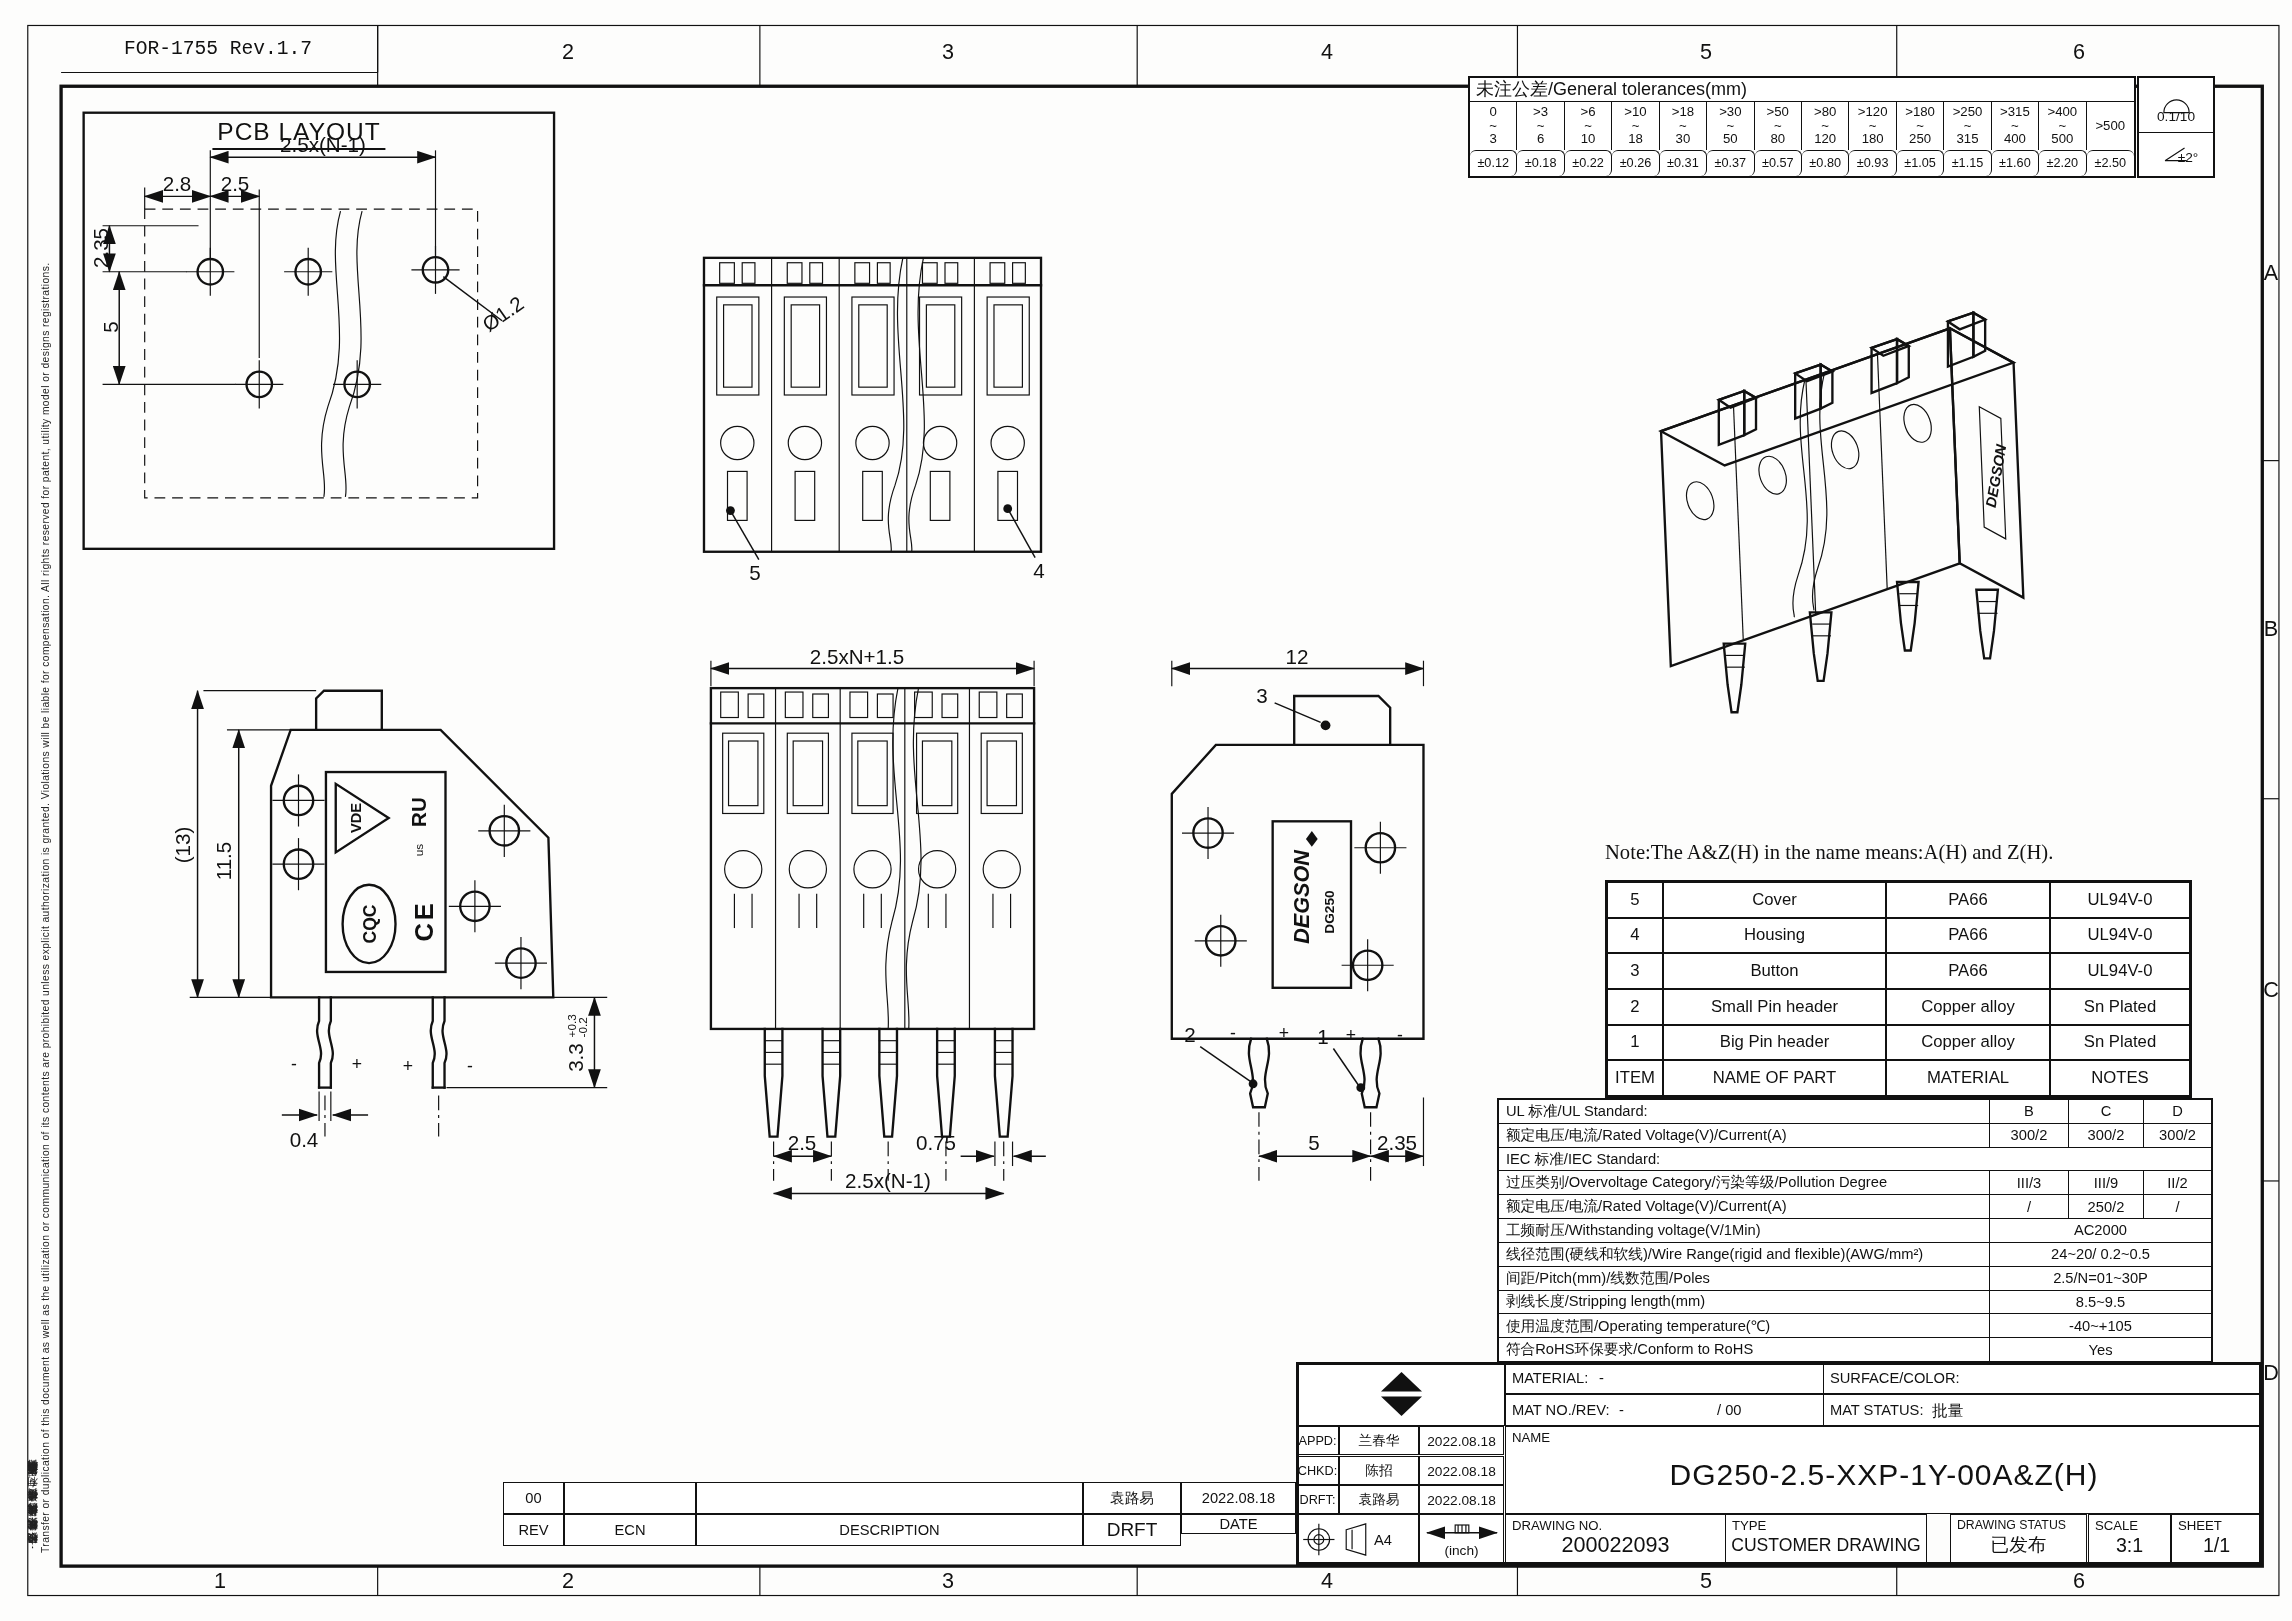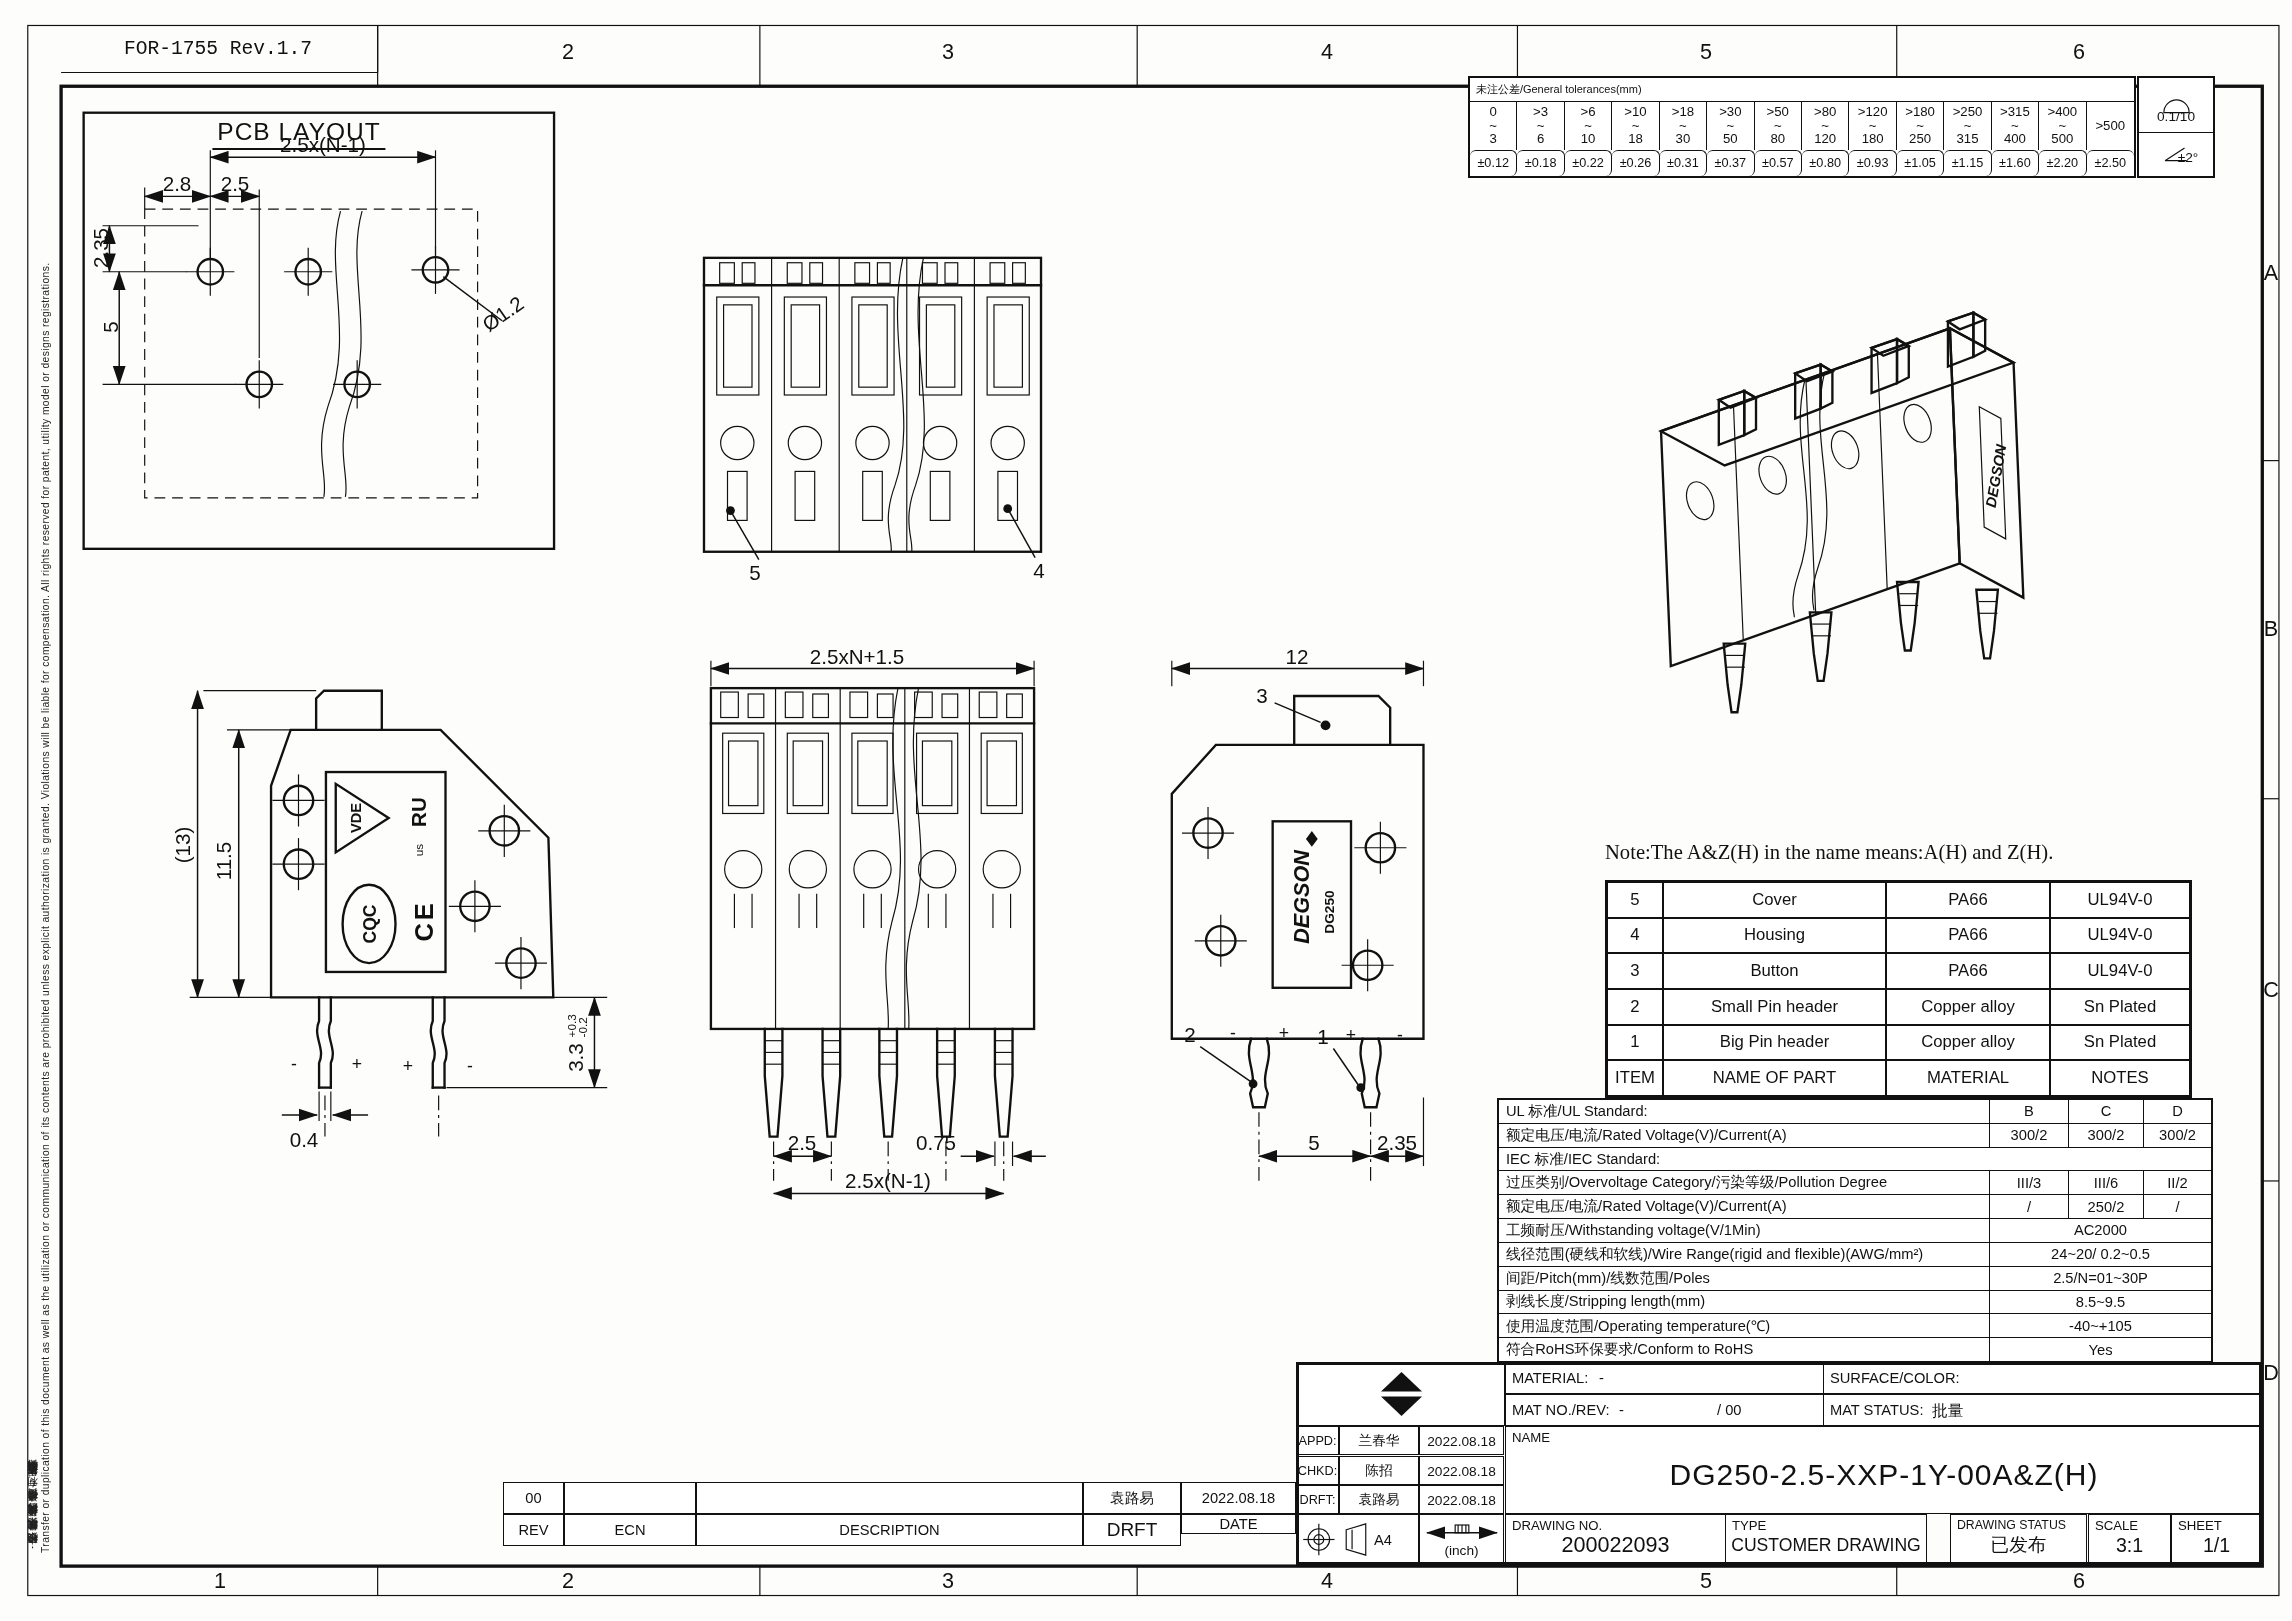--- a/index.html
+++ b/index.html
@@ -15,21 +15,21 @@
   .fil{fill:#111;stroke:none;}
   .t{position:absolute;transform:translate(-50%,-50%);white-space:nowrap;font-size:20.6px;color:#111;}
   .r90{transform:translate(-50%,-50%) rotate(-90deg);}
   .ttl{font-size:24.5px;letter-spacing:1px;border-bottom:2.2px solid #111;padding:0 4.9px 2px;}
   .grid-lab{font-size:21.6px;}
   .disc{position:absolute;writing-mode:vertical-rl;transform:rotate(180deg);
         font-size:10.3px;letter-spacing:0.4px;color:#222;height:1460px;overflow:hidden;}
   
   .tol{position:absolute;left:1468px;top:76px;width:668px;height:102px;border:2.2px solid #111;
        display:grid;grid-template-columns:repeat(14,1fr);font-size:13.7px;box-sizing:border-box;background:#fff;}
-  .tol .hd{grid-column:1/-1;border-bottom:1.6px solid #111;display:flex;align-items:center;padding-left:5.9px;height:22.5px;font-size:11px;}
+  .tol .hd{grid-column:1/-1;border-bottom:1.6px solid #111;display:flex;align-items:center;padding-left:5.9px;height:22.5px;font-size:18px;}
   .tol .rng{height:48px;border-right:1.4px solid #111;display:flex;flex-direction:column;align-items:center;justify-content:center;line-height:13.7px;font-size:13.2px;}
   .tol .val{height:25.5px;border-right:1.4px solid #111;border-top:1.4px solid #111;display:flex;align-items:center;justify-content:center;font-size:12.7px;border-radius:6px;}
   .tol .rng:nth-child(15),.tol .val:last-child{border-right:none;}
   .tolx{position:absolute;left:2137px;top:76px;width:78px;height:102px;border:2.2px solid #111;box-sizing:border-box;background:#fff;}
   .tolx .c{display:flex;align-items:center;justify-content:center;gap:3.9px;font-size:13.2px;}
   
   .bom{position:absolute;left:1605px;top:880px;width:587px;height:218px;border:2.5px solid #111;box-sizing:border-box;
        display:grid;grid-template-columns:56px 223px 164px 1fr;grid-auto-rows:1fr;font-size:16.7px;background:#fff;}
   .bom div{border:1.2px solid #111;display:flex;align-items:center;justify-content:center;}
   
@@ -623,21 +623,21 @@
         <div class="v vb">300/2</div>
         <div class="v vc">300/2</div>
         <div class="v vd">300/2</div>
       </div>
     <div class="row">
         <div class="lab" style="width:100%">IEC 标准/IEC Standard:</div>
       </div>
     <div class="row">
         <div class="lab">过压类别/Overvoltage Category/污染等级/Pollution Degree</div>
         <div class="v vb">III/3</div>
-        <div class="v vc">III/6</div>
+        <div class="v vc">III/9</div>
         <div class="v vd">II/2</div>
       </div>
     <div class="row">
         <div class="lab">额定电压/电流/Rated Voltage(V)/Current(A)</div>
         <div class="v vb">/</div>
         <div class="v vc">250/2</div>
         <div class="v vd">/</div>
       </div>
     <div class="row">
         <div class="lab">工频耐压/Withstanding voltage(V/1Min)</div>

